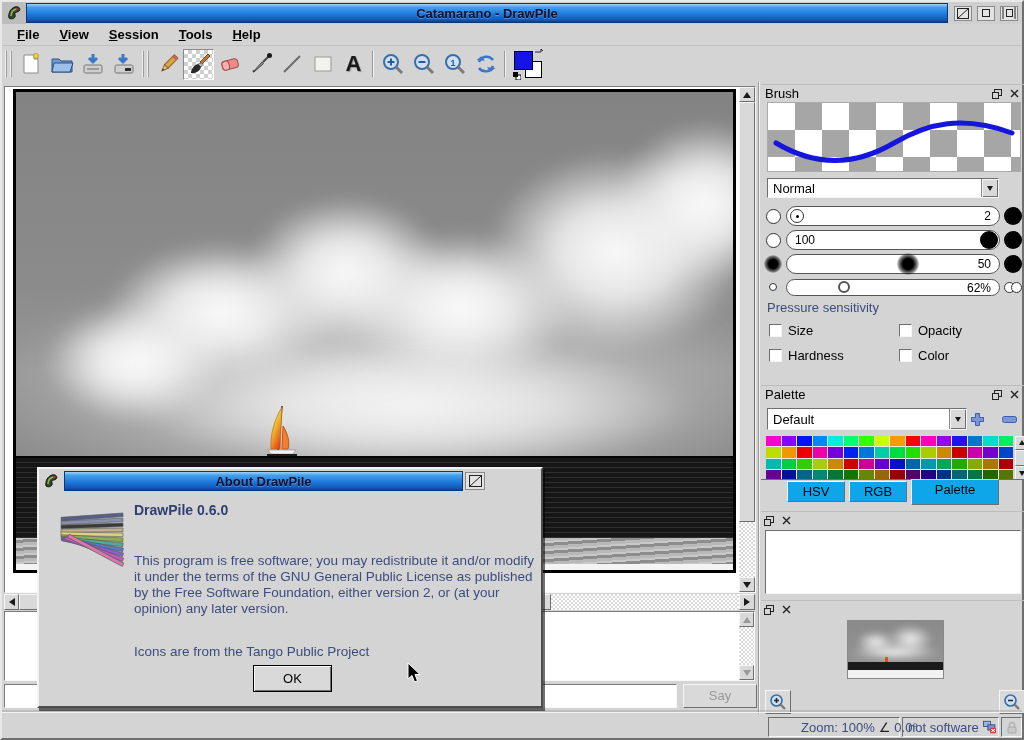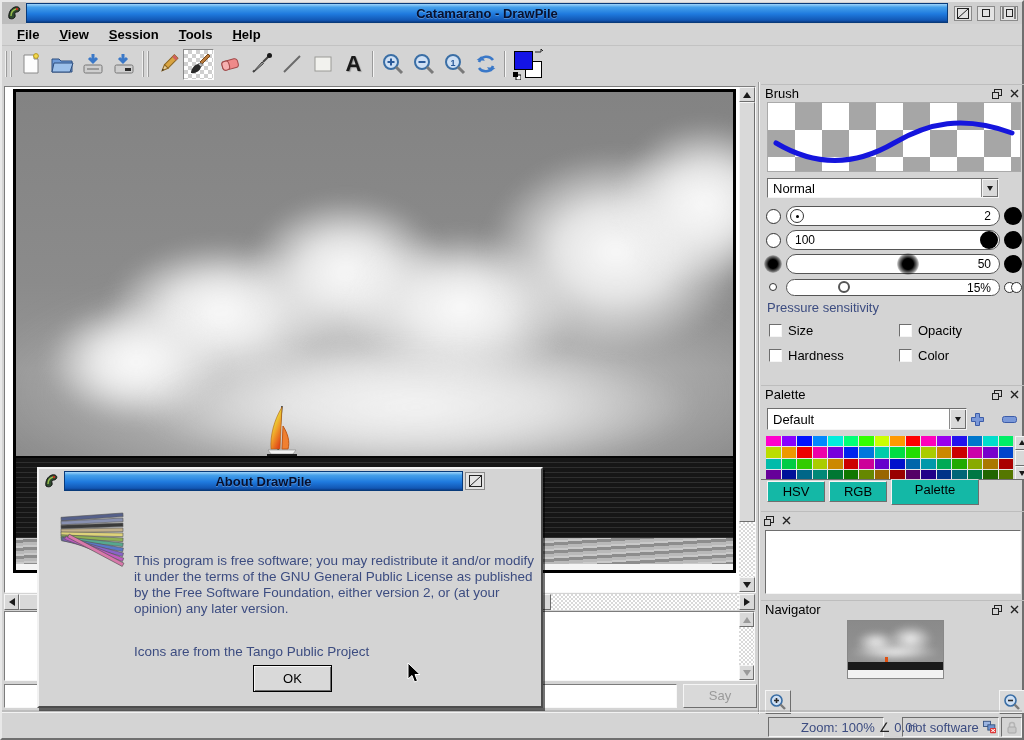--- a/index.html
+++ b/index.html
@@ -100,21 +100,21 @@
   .plabel { position:absolute; left:8px; font-size:13px; color:#3c4c80; }
   .chk { position:absolute; display:flex; align-items:center; gap:6px; font-size:13px; color:#000; }
   .chk .box { width:13px; height:13px; background:#fff; border:1px solid; border-color:#6e6e6e #f5f5f5 #f5f5f5 #6e6e6e; }
 
   .flatbtn { position:absolute; width:24px; height:20px; display:flex; align-items:center; justify-content:center; }
 
   .swatches { position:absolute; left:7px; top:354px; width:247px; height:44px; display:grid; grid-template-columns:repeat(16,1fr); grid-template-rows:repeat(4,1fr); gap:1px; background:#e8e8e8; }
   .swatches div { width:100%; height:100%; }
   .minivs { position:absolute; left:256px; top:354px; width:14px; height:44px; }
 
-  .tab { position:absolute; top:399px; height:21px; background:#14b8a6; border:1px solid; border-color:#f5f5f5 #6e6e6e #6e6e6e #f5f5f5; font-size:13px; text-align:center; line-height:19px; color:#000; }
+  .tab { position:absolute; top:399px; height:21px; background:#0ea5e9; border:1px solid; border-color:#f5f5f5 #6e6e6e #6e6e6e #f5f5f5; font-size:13px; text-align:center; line-height:19px; color:#000;margin-left:20px; }
   .tab.active { top:397px; height:26px; border-top-color:#d4d4d4; font-size:13px; }
   .tabline { position:absolute; left:2px; top:397px; width:264px; height:1px; background:#f5f5f5; border-top:1px solid #6e6e6e; }
 
   .users-list { position:absolute; left:6px; top:448px; width:256px; height:64px; background:#fff; border:1px solid; border-color:#6e6e6e #f5f5f5 #f5f5f5 #6e6e6e; }
 
   .navthumb { position:absolute; left:89px; top:539px; width:95px; height:57px; background:linear-gradient(#8a8a8a,#939393 70%); overflow:hidden; box-shadow:0 0 0 1px #888; }
   .navthumb .ncloud { position:absolute; border-radius:50%; filter:blur(3px); background:radial-gradient(closest-side,rgba(250,250,250,.95),rgba(250,250,250,0)); }
   .navthumb .nsea { position:absolute; left:0; width:100%; top:41px; height:8px; background:#1a1a1a; }
   .navthumb .nsand { position:absolute; left:0; width:100%; top:49px; height:8px; background:#f2f2f2; }
   .navthumb .nboat { position:absolute; left:37px; top:36px; width:3px; height:5px; background:#e05010; }
@@ -440,21 +440,21 @@
           <span class="dot" style="width:18px; height:18px;"></span>
         </span>
     </div>
 
     <div class="srow" style="top:196px; height:18px;">
       <span class="sicon">
           <span class="ring" style="width:8px; height:8px;"></span>
         </span>
       <div class="pill" style="height:17px; border-radius:9px;">
         <span class="handle" style="left:24%; width:12px; height:12px; border:2px solid #555; border-radius:50%; background:#fff;"></span>
-        <span class="sval" style="top:1px;">15%</span>
+        <span class="sval" style="top:1px;">62%</span>
       </div>
       <span class="sicon">
           <span class="ring" style="width:11px; height:11px;"></span>
           <span class="ring" style="width:11px; height:11px; margin-left:-4px;"></span>
         </span>
     </div>
 
     <div class="plabel" style="top:218px;">Pressure sensitivity</div>
 
     <div class="chk" style="left:10px; top:241px;">
@@ -593,21 +593,20 @@
         </span>
       <span class="dbtn">
           <svg width="9" height="9" viewBox="0 0 9 9">
             <path d="M1 1 L8 8 M8 1 L1 8" stroke="#222" stroke-width="1.4"></path>
           </svg>
         </span>
     </div>
     <div class="users-list"></div>
 
     <div class="dtitle" style="top:518px;">
-      <span class="dlabel">Navigator</span>
       <span class="dbtn">
           <svg width="10" height="10" viewBox="0 0 10 10">
             <rect x="2.5" y="0.5" width="7" height="6" fill="none" stroke="#222"></rect>
             <rect x="0.5" y="3.5" width="6" height="6" fill="#d4d4d4" stroke="#222"></rect>
           </svg>
         </span>
       <span class="dbtn">
           <svg width="9" height="9" viewBox="0 0 9 9">
             <path d="M1 1 L8 8 M8 1 L1 8" stroke="#222" stroke-width="1.4"></path>
           </svg>
@@ -631,21 +630,21 @@
     <div class="navbtn" style="left:240px; top:608px;">
       <svg width="18" height="18" viewBox="0 0 18 18">
           <circle cx="7.5" cy="7.5" r="5.5" fill="#cfe0f4" stroke="#3a6ea5" stroke-width="1.6"></circle>
           <line x1="11.5" y1="11.5" x2="16" y2="16" stroke="#7a7a7a" stroke-width="2.4"></line>
           <path d="M5 7.5 h5" stroke="#2a2a2a" stroke-width="1.6"></path>
         </svg>
     </div>
   </div>
 
   <div class="statusbar">
-    <div class="spanel" style="left:766px; width:116px;padding-left:32px;">
+    <div class="spanel" style="left:766px; width:132px;padding-left:32px;">
       <span>Zoom: 100%</span>
       <span style="color:#222;">∠</span>
       <span>0.0°</span>
     </div>
     <div class="spanel" style="left:900px; width:97px; padding-right:2px;">
       <span>not software</span>
       <svg width="15" height="14" viewBox="0 0 15 14">
         <rect x="0.5" y="0.5" width="8" height="6" fill="#9ab4e0" stroke="#33507e"></rect>
           <rect x="5.5" y="4.5" width="8" height="6" fill="#6f94cf" stroke="#33507e"></rect>
         <rect x="8" y="8" width="7" height="6" rx="1" fill="#d33"></rect>
@@ -689,20 +688,21 @@
         <rect x="8" y="28" width="62" height="3.6" fill="#ded27a" transform="rotate(1 70 30)"></rect>
         <rect x="8" y="33" width="62" height="3.6" fill="#8fb052" transform="rotate(3 70 35)"></rect>
         <rect x="8" y="38" width="62" height="3.6" fill="#57a88e" transform="rotate(6 70 40)"></rect>
         <rect x="8" y="43" width="62" height="3.6" fill="#5a78c8" transform="rotate(10 70 45)"></rect>
         <rect x="8" y="48" width="62" height="3.6" fill="#8a62c8" transform="rotate(15 70 50)"></rect>
         <rect x="8" y="53" width="62" height="3.6" fill="#c05ac0" transform="rotate(21 70 55)"></rect>
         <rect x="8" y="58" width="62" height="3.6" fill="#d878aa" transform="rotate(28 70 60)"></rect>
       </g>
     </svg>
 
+    <div class="dtext dhead" style="top:33px;">DrawPile 0.6.0</div>
     <div class="dtext" style="top:84px;">This program is free software; you may redistribute it and/or modify it under the terms of the GNU General Public License as published by the Free Software Foundation, either version 2, or (at your opinion) any later version.</div>
     <div class="dtext" style="top:175px;">Icons are from the Tango Public Project</div>
     <div class="ok-btn">OK</div>
 
     <svg class="cursor" width="14" height="22" viewBox="0 0 14 22">
       <path d="M1 1 L1 17 L5 13.5 L7.5 20 L10.5 18.8 L8 12.5 L13 12.5 Z" fill="#000" stroke="#fff" stroke-width="1"></path>
     </svg>
   </div>
 
 </div>

